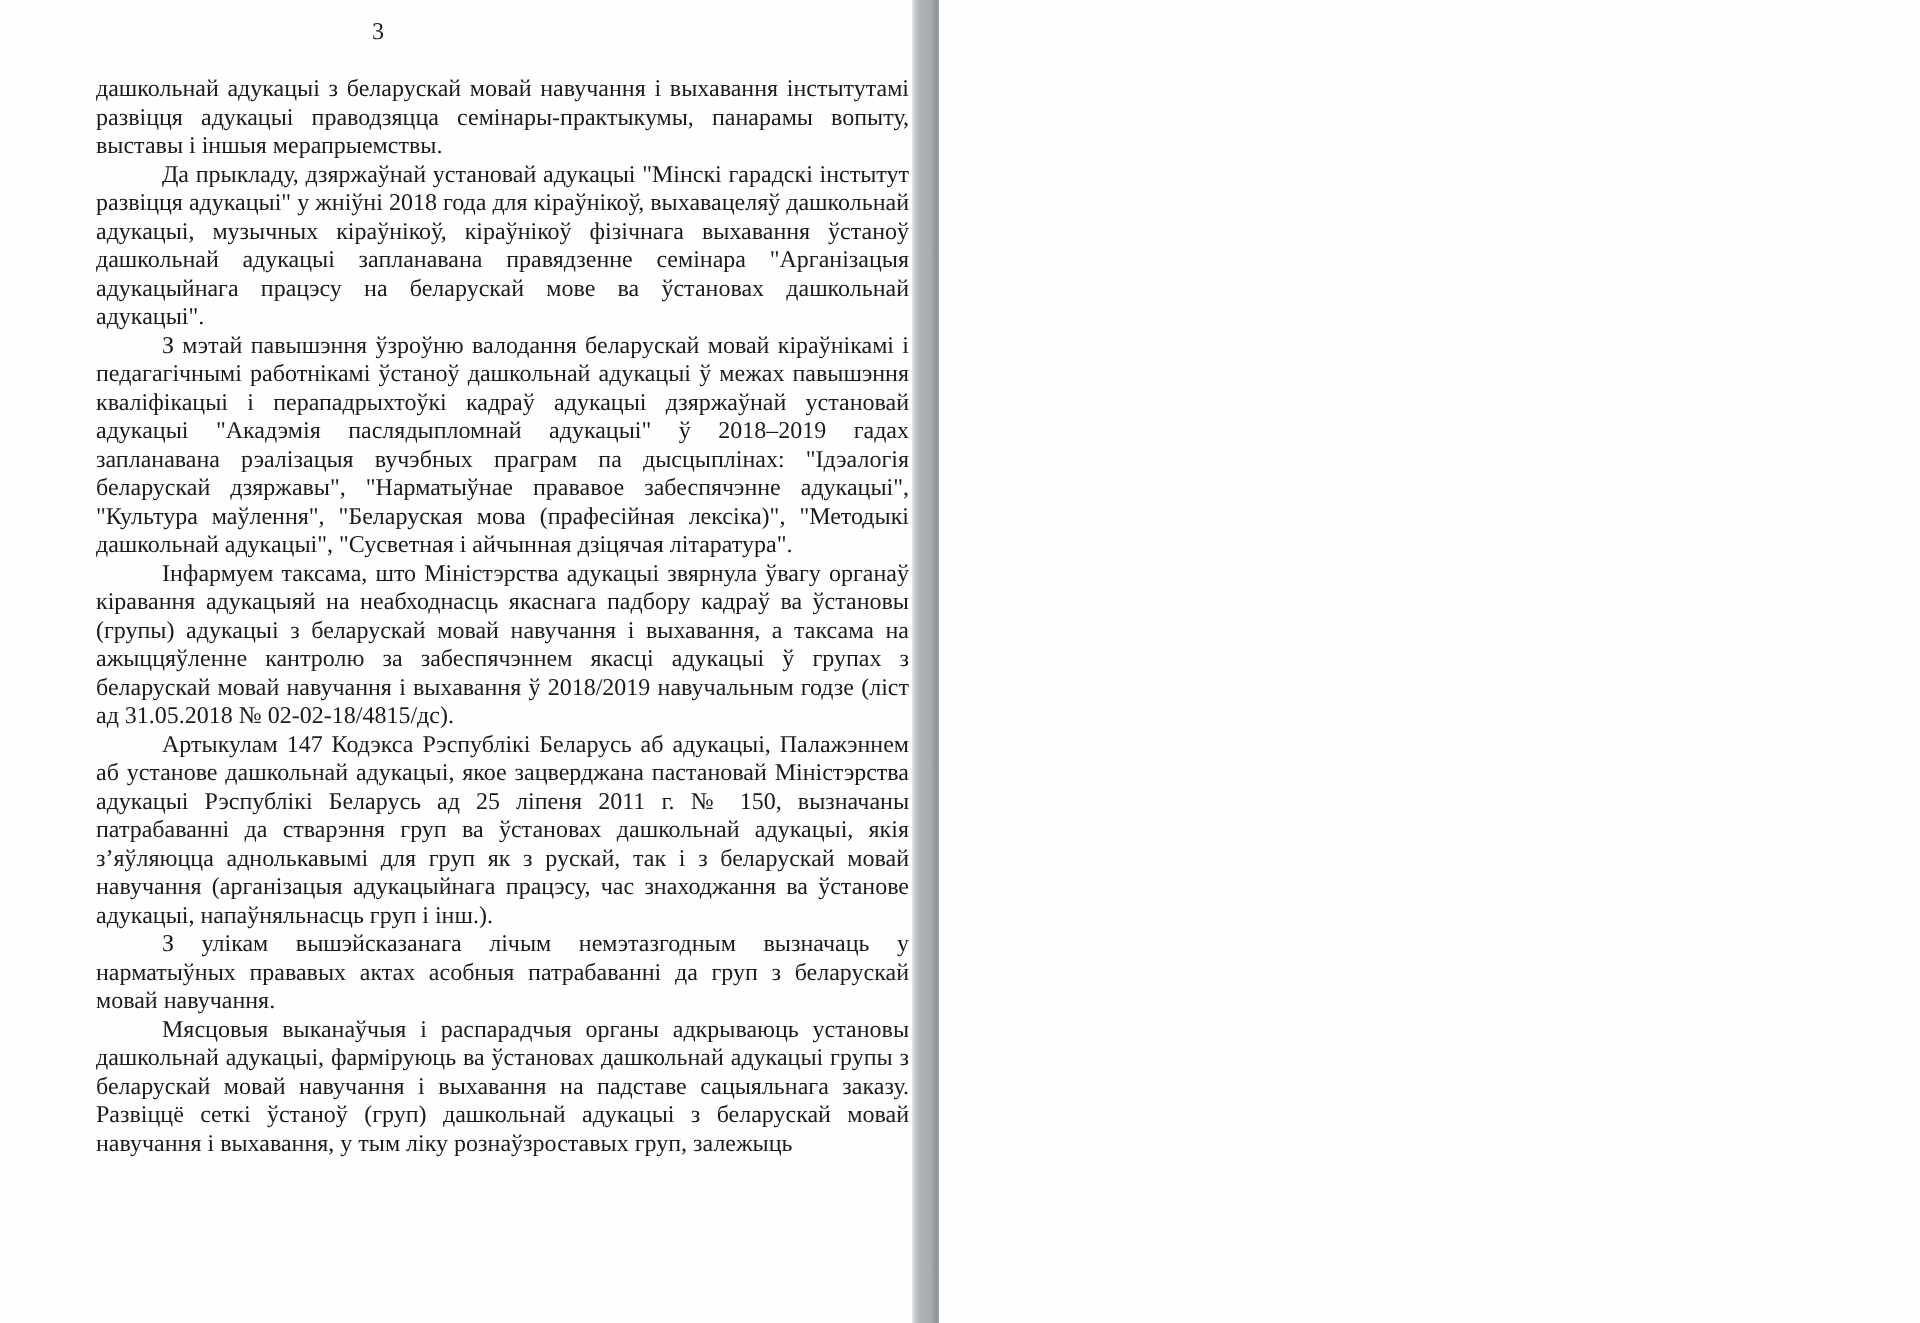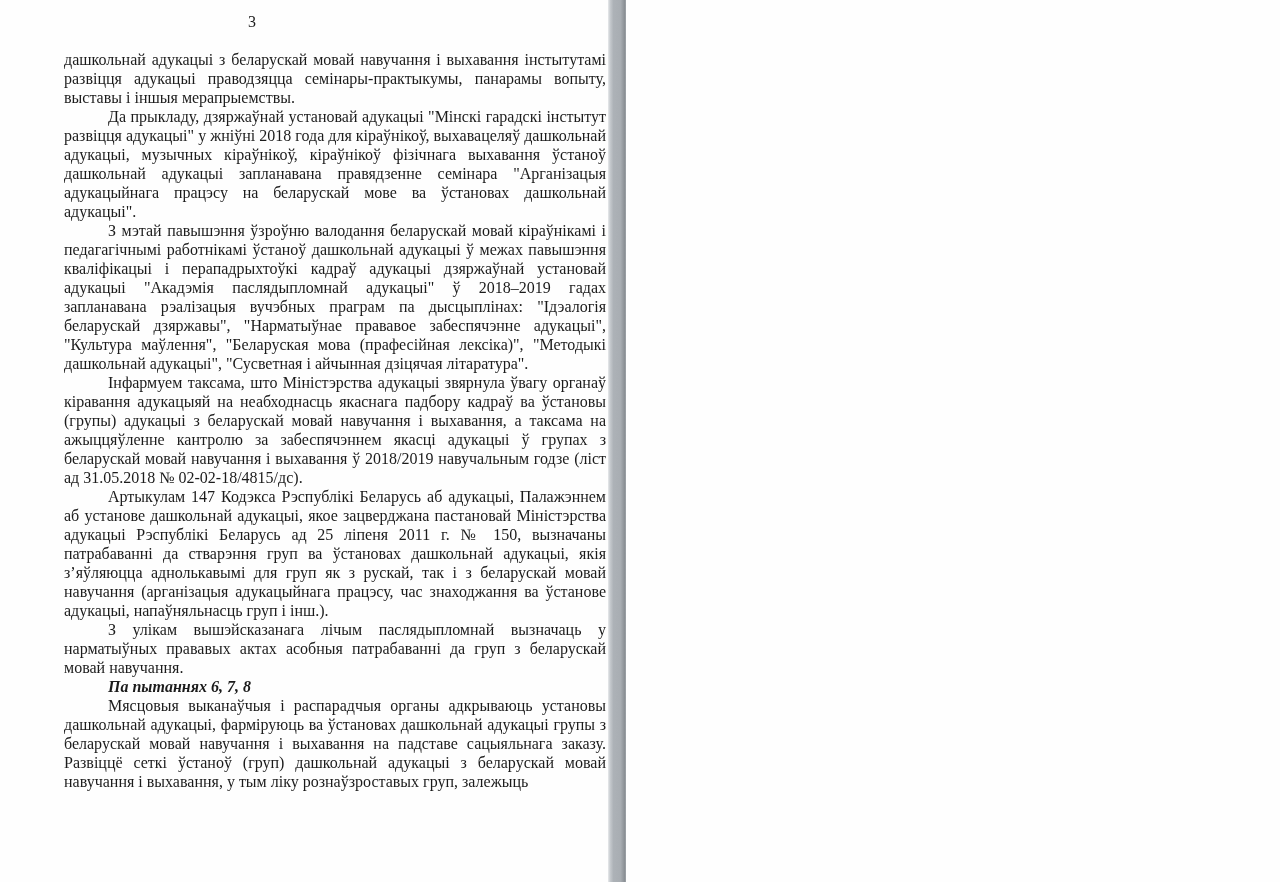--- a/index.html
+++ b/index.html
@@ -41,22 +41,21 @@
 <body>
 
 <div class="page page-left">
   <div class="page-number n3">3</div>
   <div class="page-body body-left">
     <p class="para noindent">дашкольнай адукацыі з беларускай мовай навучання і выхавання інстытутамі развіцця адукацыі праводзяцца семінары-практыкумы, панарамы вопыту, выставы і іншыя мерапрыемствы.</p>
     <p class="para">Да прыкладу, дзяржаўнай установай адукацыі "Мінскі гарадскі інстытут развіцця адукацыі" у жніўні 2018 года для кіраўнікоў, выхавацеляў дашкольнай адукацыі, музычных кіраўнікоў, кіраўнікоў фізічнага выхавання ўстаноў дашкольнай адукацыі запланавана правядзенне семінара "Арганізацыя адукацыйнага працэсу на беларускай мове ва ўстановах дашкольнай адукацыі".</p>
     <p class="para">З мэтай павышэння ўзроўню валодання беларускай мовай кіраўнікамі і педагагічнымі работнікамі ўстаноў дашкольнай адукацыі ў межах павышэння кваліфікацыі і перападрыхтоўкі кадраў адукацыі дзяржаўнай установай адукацыі "Акадэмія паслядыпломнай адукацыі" ў 2018–2019 гадах запланавана рэалізацыя вучэбных праграм па дысцыплінах: "Ідэалогія беларускай дзяржавы", "Нарматыўнае прававое забеспячэнне адукацыі", "Культура маўлення", "Беларуская мова (прафесійная лексіка)", "Методыкі дашкольнай адукацыі", "Сусветная і айчынная дзіцячая літаратура".</p>
     <p class="para">Інфармуем таксама, што Міністэрства адукацыі звярнула ўвагу органаў кіравання адукацыяй на неабходнасць якаснага падбору кадраў ва ўстановы (групы) адукацыі з беларускай мовай навучання і выхавання, а таксама на ажыццяўленне кантролю за забеспячэннем якасці адукацыі ў групах з беларускай мовай навучання і выхавання ў 2018/2019 навучальным годзе (ліст ад 31.05.2018 № 02-02-18/4815/дс).</p>
     <p class="para">Артыкулам 147 Кодэкса Рэспублікі Беларусь аб адукацыі, Палажэннем аб установе дашкольнай адукацыі, якое зацверджана пастановай Міністэрства адукацыі Рэспублікі Беларусь ад 25 ліпеня 2011 г. № 150, вызначаны патрабаванні да стварэння груп ва ўстановах дашкольнай адукацыі, якія з’яўляюцца аднолькавымі для груп як з рускай, так і з беларускай мовай навучання (арганізацыя адукацыйнага працэсу, час знаходжання ва ўстанове адукацыі, напаўняльнасць груп і інш.).</p>
-    <p class="para">З улікам вышэйсказанага лічым паслядыпломнай вызначаць у нарматыўных прававых актах асобныя патрабаванні да груп з беларускай мовай навучання.</p>
-    <p class="para heading">Па пытаннях 6, 7, 8</p>
+    <p class="para">З улікам вышэйсказанага лічым немэтазгодным вызначаць у нарматыўных прававых актах асобныя патрабаванні да груп з беларускай мовай навучання.</p>
     <p class="para">Мясцовыя выканаўчыя і распарадчыя органы адкрываюць установы дашкольнай адукацыі, фарміруюць ва ўстановах дашкольнай адукацыі групы з беларускай мовай навучання і выхавання на падставе сацыяльнага заказу. Развіццё сеткі ўстаноў (груп) дашкольнай адукацыі з беларускай мовай навучання і выхавання, у тым ліку рознаўзроставых груп, залежыць</p>
   </div>
 </div>
 
 <div class="page-divider"></div>
 
 <div class="page page-right">
   
   
   

